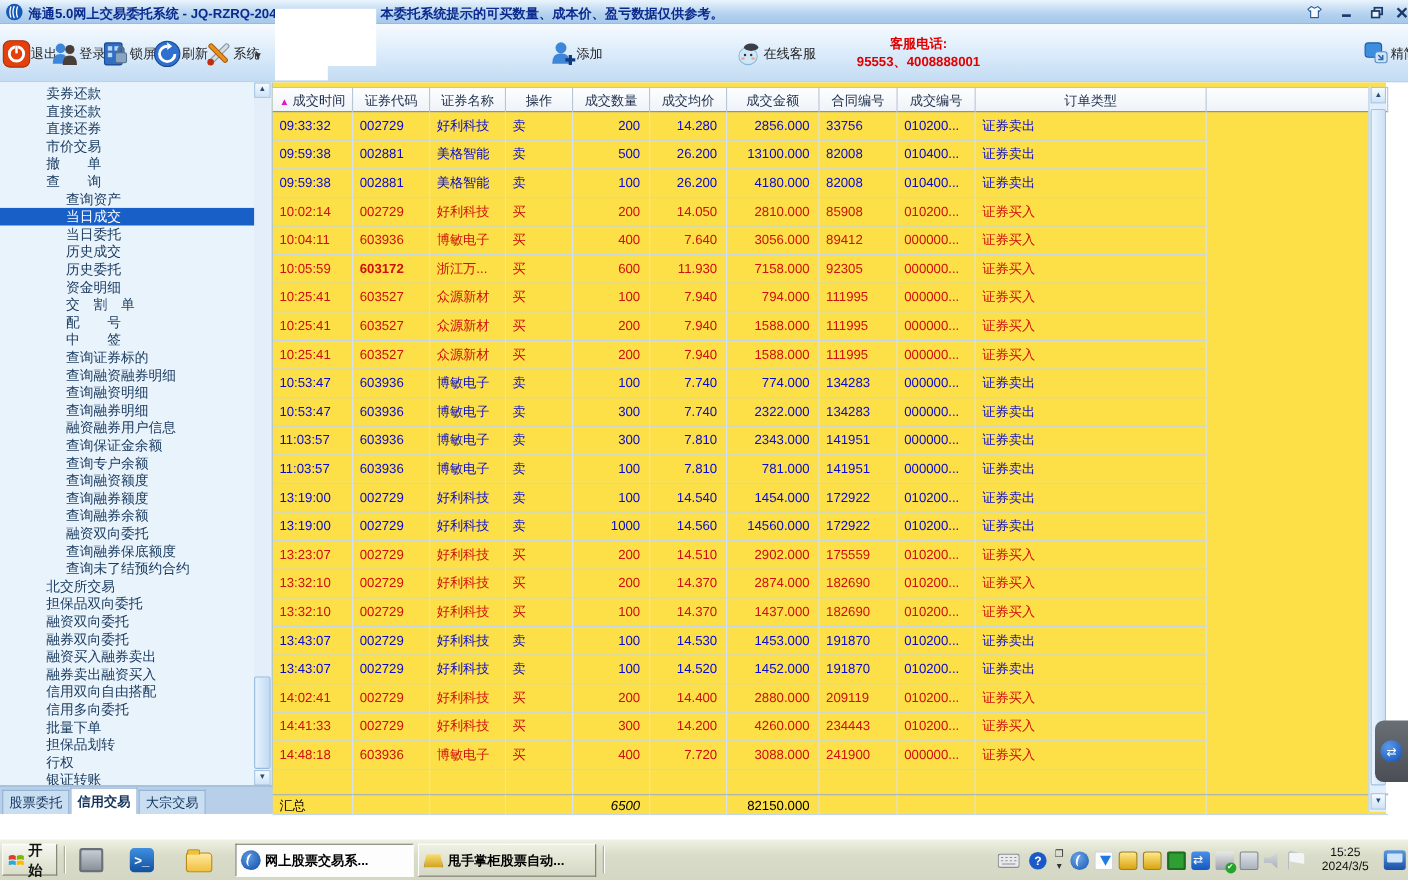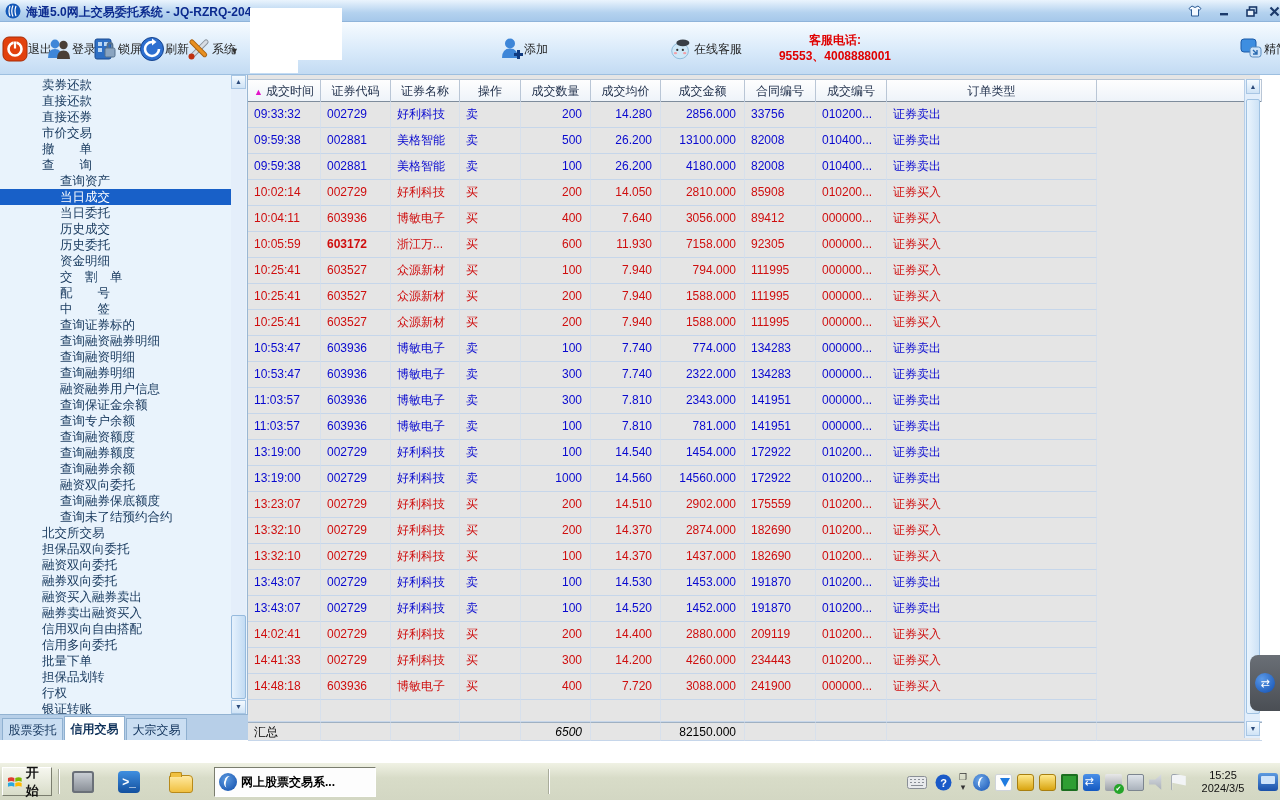--- a/index.html
+++ b/index.html
@@ -41,21 +41,21 @@
     border:1px solid #a8c6e4; color:#2b4a7a; font-size:7px; text-align:center; line-height:12px; cursor:pointer; }
   .sb-thumb { position:absolute; left:0; width:15px; background:linear-gradient(90deg,#e6f2fd,#c2dbf3);
     border:1px solid #96badd; border-radius:2px; cursor:pointer; }
   .sb-tabs { position:absolute; left:0; bottom:0; width:248px; height:26px; background:#b7cfe8;
     border-top:1px solid #93b3d2; display:flex; align-items:flex-end; padding-left:2px; }
   .stab { width:61px; height:22px; line-height:22px; text-align:center; font-size:12px; color:#10325a;
     background:#cadef2; border:1px solid #8fb0d0; border-bottom:none; margin-right:1px; cursor:pointer; }
   .stab.active { background:#fff; font-weight:bold; height:24px; line-height:24px; }
 
   
-  .content { position:absolute; left:248px; top:0; width:1012px; height:665px; background:#e5e5e5; }
+  .content { position:absolute; left:248px; top:0; width:1012px; height:665px; background:#fde047; }
   .thead { position:absolute; left:0; top:4px; width:1014px; height:23px; display:flex;
     background:linear-gradient(#fefefe,#eef3f9); border-top:1px solid #b6c4d4; border-bottom:1px solid #7e8c9c; }
   .hc { height:22px; line-height:22px; text-align:center; font-size:12px; color:#1c2c48;
     border-right:1px solid #b9c6d6; white-space:nowrap; overflow:hidden; cursor:pointer; }
   .hc .sort { color:#e315c9; font-size:9px; margin-right:3px; }
   .tbody { position:absolute; left:0; top:27px; width:1014px; }
   .trow { display:flex; height:26px; cursor:default; }
   .trow .td { height:26px; line-height:25px; font-size:12px; white-space:nowrap; overflow:hidden;
     padding-left:6px; border-bottom:1px solid #c6d6ea; border-right:1px solid #d7e0ec; }
   .trow .td.num { text-align:right; padding-right:8px; padding-left:0; }
@@ -138,20 +138,21 @@
 <body>
 
 <div id="screen">
 
   <div class="titlebar">
     <svg class="appicon" viewBox="0 0 16 16">
       <circle cx="8" cy="8" r="7.5" fill="#1458b8"></circle>
       <path d="M5 3 q-2 5 0 10 M8 2.5 q-2.5 5.5 0 11 M11 3 q-2 5 0 10" stroke="#fff" stroke-width="1.2" fill="none"></path>
     </svg>
     <span class="wtitle">海通5.0网上交易委托系统 - JQ-RZRQ-204</span>
+    <span class="wnotice">本委托系统提示的可买数量、成本价、盈亏数据仅供参考。</span>
     <span class="wctl" style="left:1185px">
       <svg width="14" height="12" viewBox="0 0 14 12">
           <path d="M4 1 L7 2.5 L10 1 L13 3.5 L11 5.5 L10.5 4.5 L10.5 11 L3.5 11 L3.5 4.5 L3 5.5 L1 3.5 Z" fill="#f4f9ff" stroke="#2b5a94" stroke-width="1"></path>
         </svg>
     </span>
     <span class="wctl" style="left:1214px">
       <svg width="11" height="11" viewBox="0 0 11 11">
           <rect x="1" y="7" width="8" height="2.4" fill="#1b3a6b"></rect>
         </svg>
     </span>
@@ -689,20 +690,24 @@
         <span class="powershell-icon">&gt;_</span>
       </div>
     <div class="ql" style="left:168px">
         <span class="folder-icon"></span>
       </div>
     <div class="tasks">
         <div class="taskbtn active">
           <span class="tkico haitong-logo-icon"></span>
           <span class="tklabel">网上股票交易系...</span>
         </div>
+        <div class="taskbtn">
+          <span class="tkico gold-bars-icon"></span>
+          <span class="tklabel">甩手掌柜股票自动...</span>
+        </div>
       </div>
     <div class="tsep" style="left:548px"></div>
 
     <div class="tray">
       <span class="lang">
         <svg width="20" height="13" viewBox="0 0 20 13">
             <rect x="0.5" y="0.5" width="19" height="12" rx="2" fill="#e8eaec" stroke="#8a8f96"></rect>
             <path d="M3 3.5h2M7 3.5h2M11 3.5h2M15 3.5h2M3 6.5h2M7 6.5h2M11 6.5h2M15 6.5h2M4 9.5h12" stroke="#8a8f96"></path>
           </svg>
       </span>

